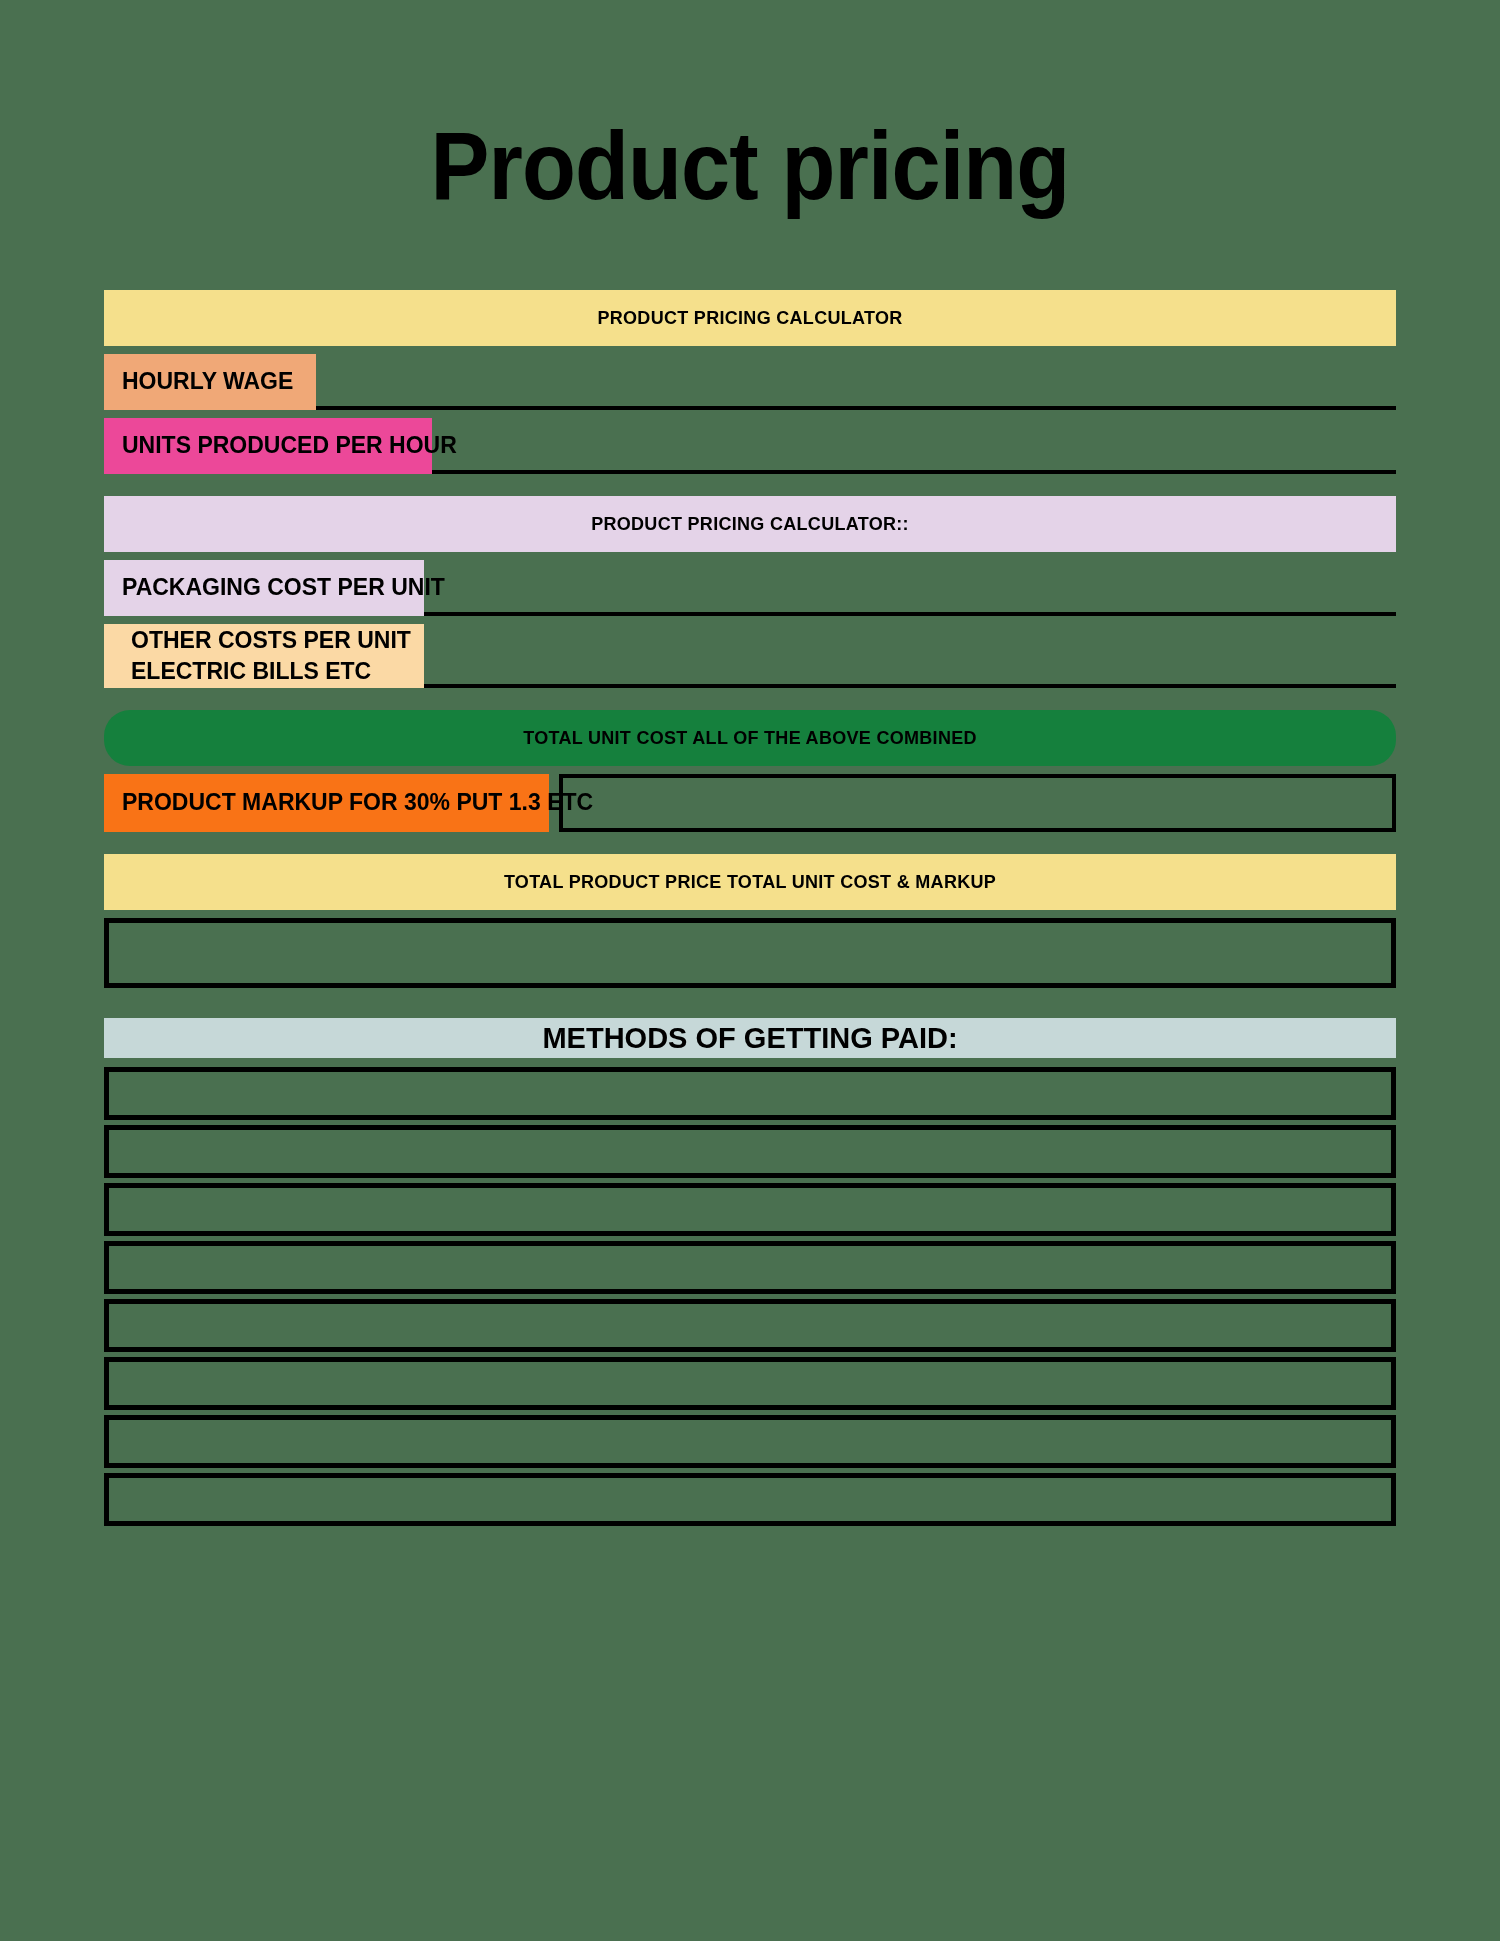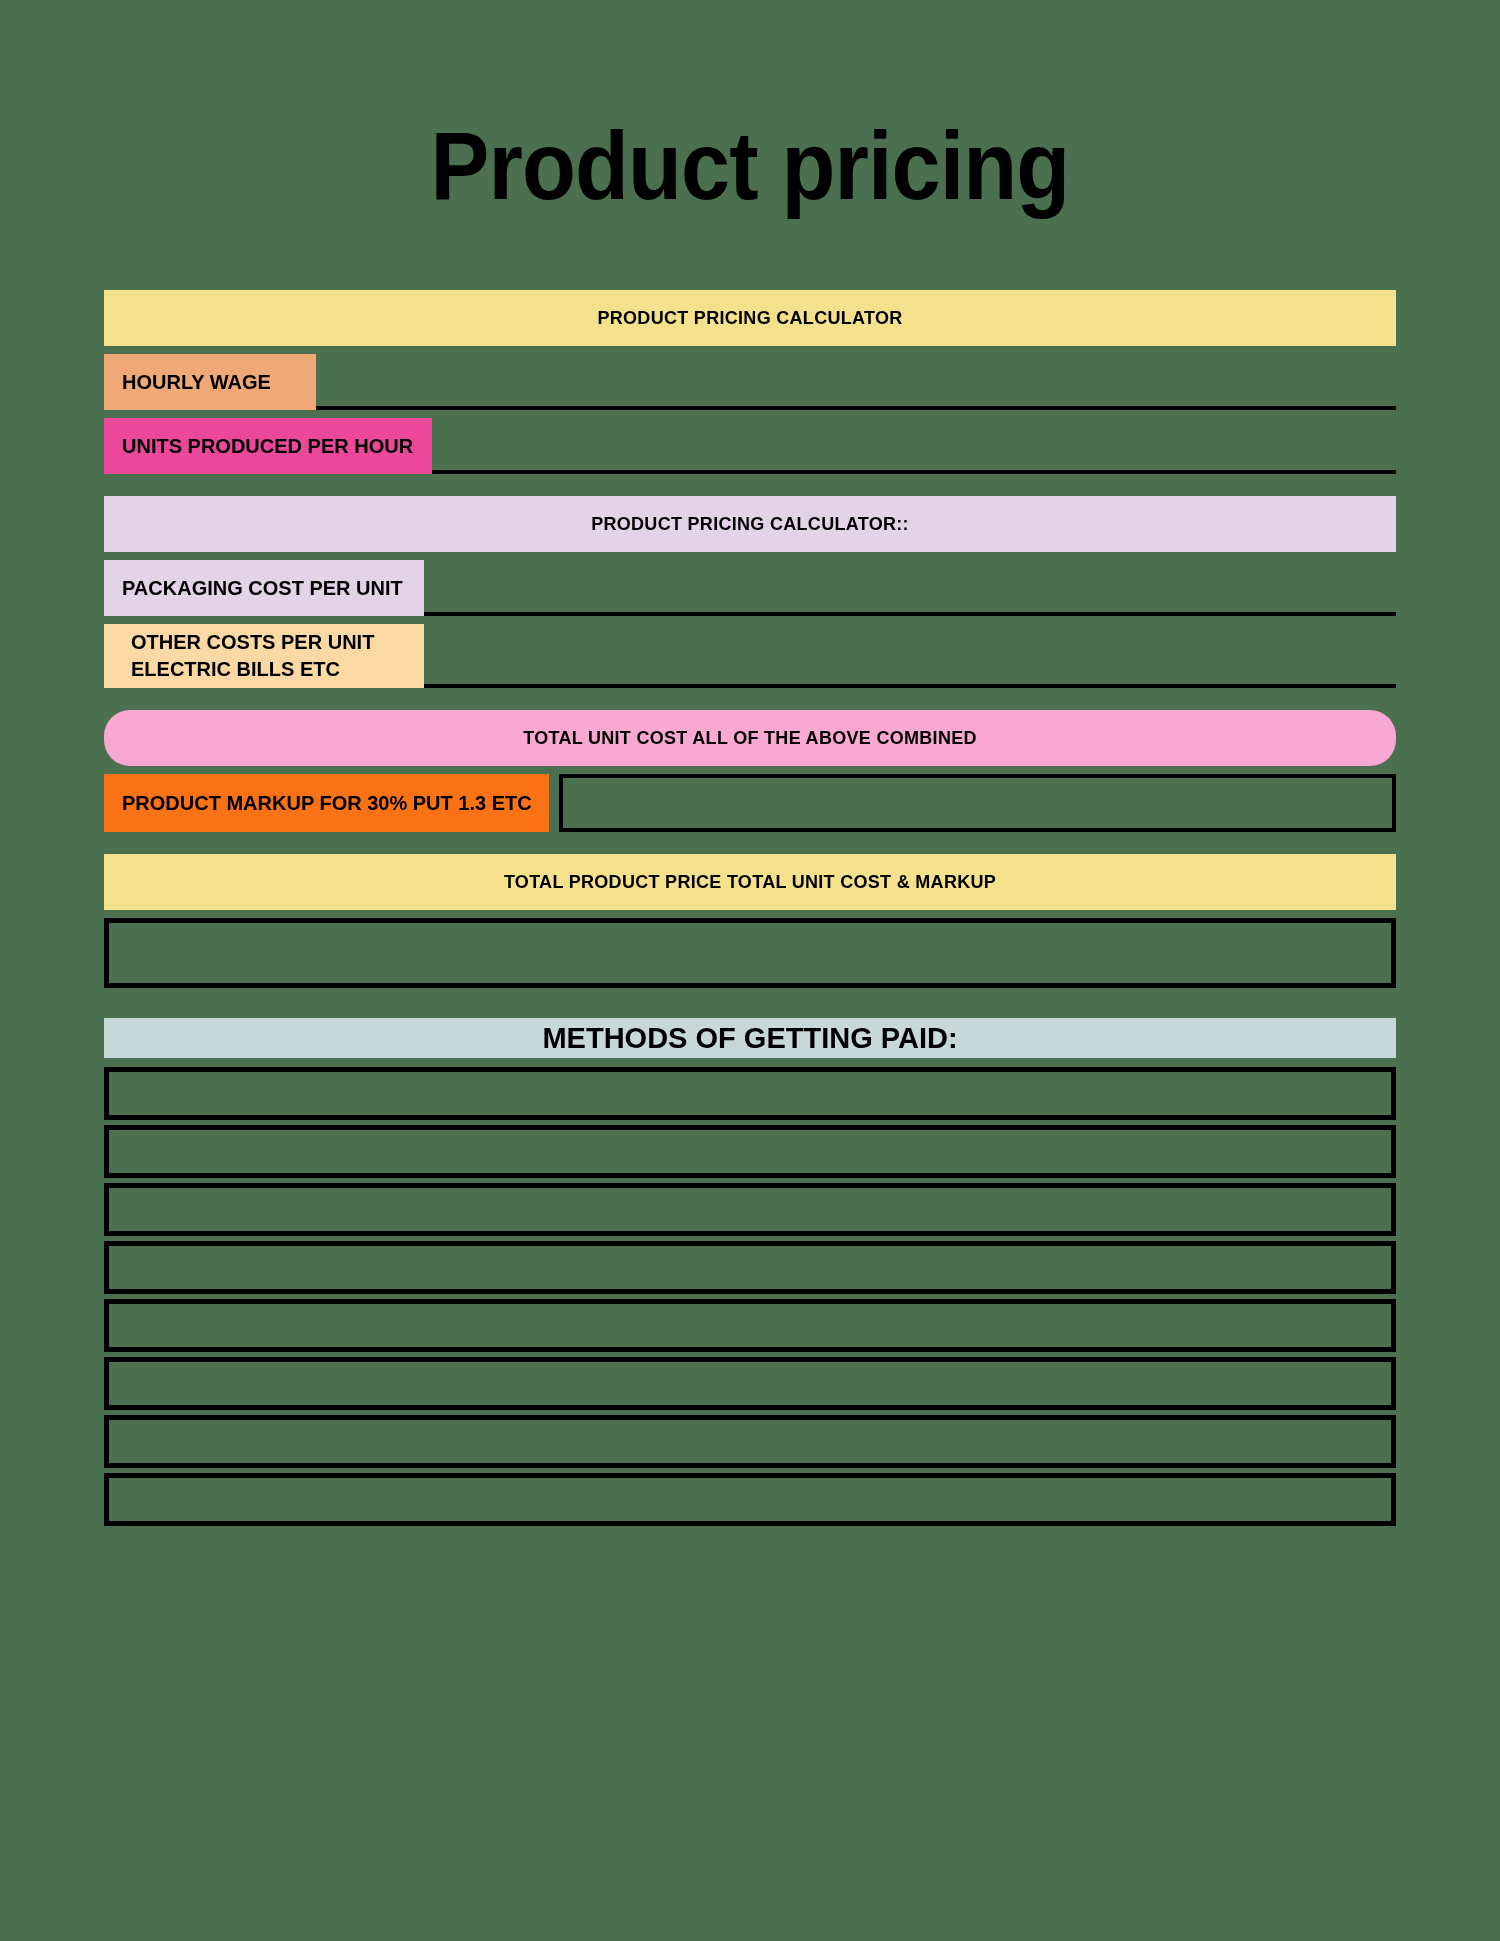--- a/index.html
+++ b/index.html
@@ -83,21 +83,21 @@
     box-sizing: border-box;
     position: absolute;
     left: 0;
     top: 0;
     height: 100%;
     display: flex;
     flex-direction: column;
     align-items: flex-start;
     justify-content: center;
     padding: 0 18px;
-    font-size: 20px;
+    font-size: 23px;
     font-weight: 700;
     color: #000;
     line-height: 1.35;
     white-space: nowrap;
     z-index: 2;
   }
   .field-label.indent {
     padding-left: 27px;
   }
   .field-underline {
@@ -190,21 +190,21 @@
       <div class="field-label indent" style="background:#fbd9a5; width:320px;">
         <span>OTHER COSTS PER UNIT</span>
         <span>ELECTRIC BILLS ETC</span>
       </div>
       <div class="field-underline"></div>
       <div style="position:absolute; left:330px; right:0; top:0; bottom:4px;"></div>
     </div>
 
     <div class="spacer-sm"></div>
 
-    <div class="band" style="background:#f9a8d4;border-radius:26px;">TOTAL UNIT COST ALL OF THE ABOVE COMBINED</div>
+    <div class="band" style="background:#15803d;border-radius:26px;">TOTAL UNIT COST ALL OF THE ABOVE COMBINED</div>
 
     <div class="boxed-row">
       <div class="field-label" style="background:#f97316; width:445px;">PRODUCT MARKUP FOR 30% PUT 1.3 ETC</div>
       <div class="boxed-input"></div>
     </div>
 
     <div class="spacer-sm"></div>
 
     <div class="band" style="background:#f5e08c;">TOTAL PRODUCT PRICE TOTAL UNIT COST &amp; MARKUP</div>
 

